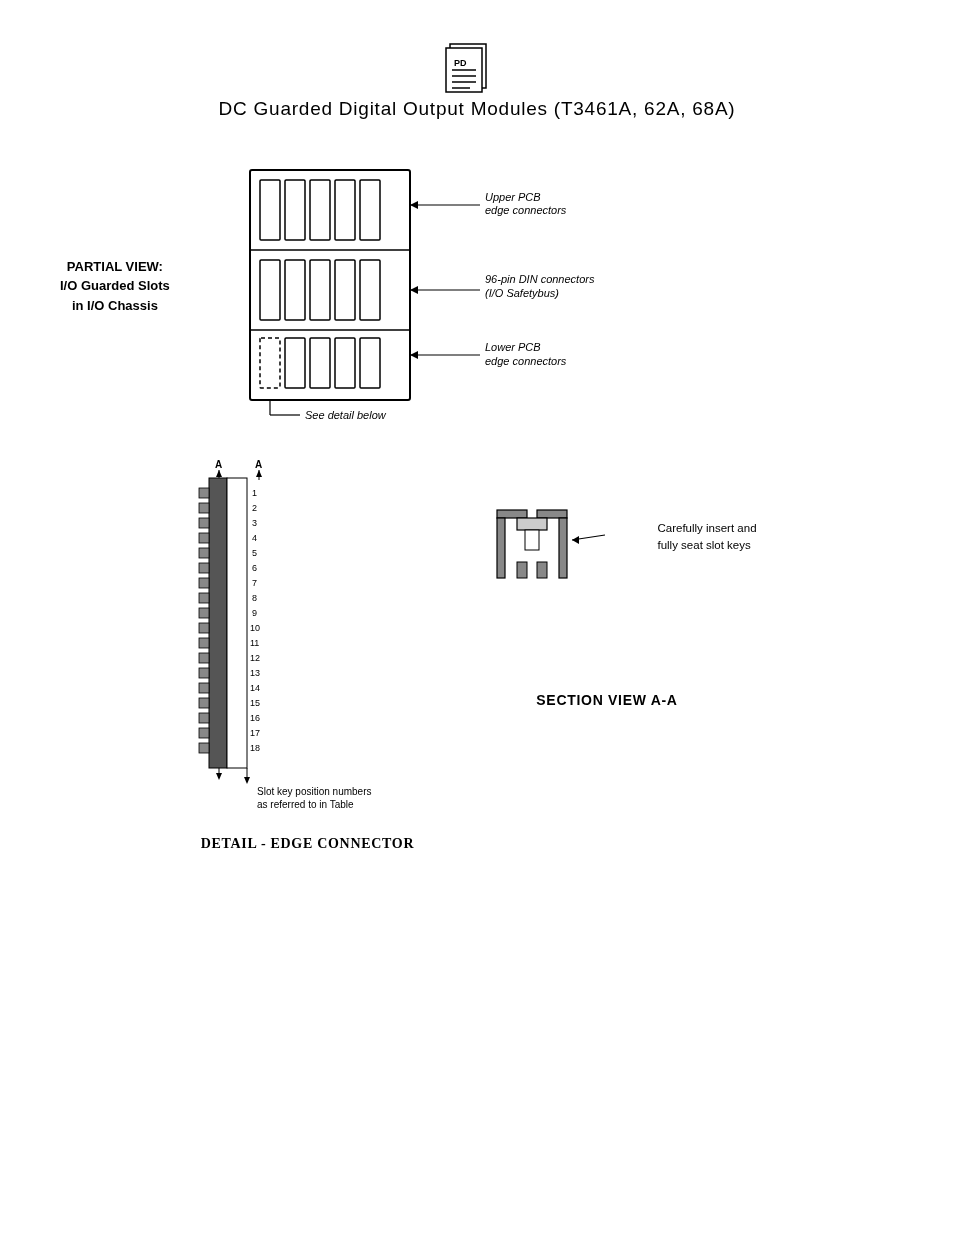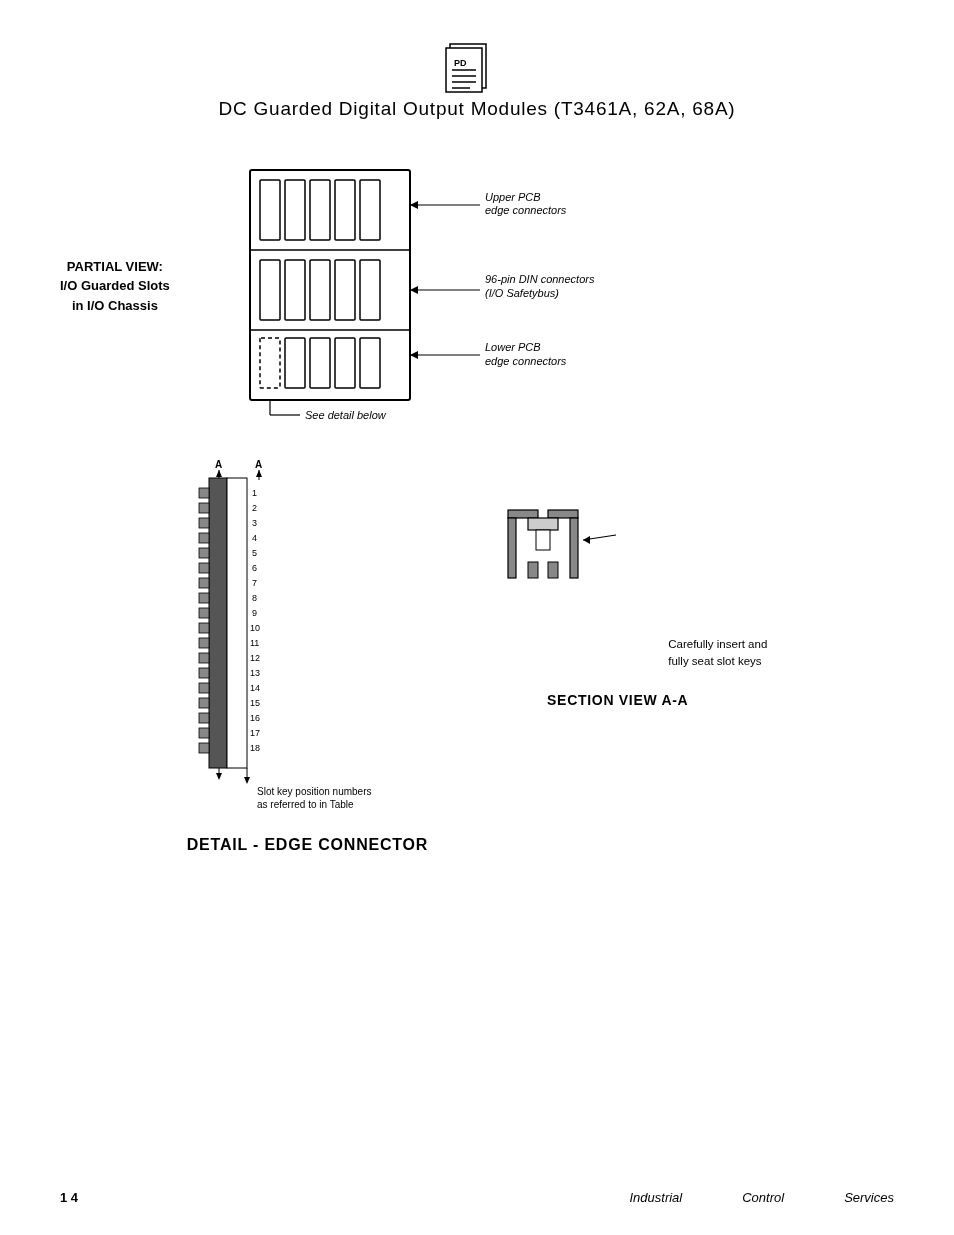--- a/index.html
+++ b/index.html
@@ -52,22 +52,22 @@
       margin-top: 20px;
       margin-bottom: 6px;
       gap: 40px;
     }
     .edge-connector-area {
       display: flex;
       flex-direction: column;
       align-items: center;
     }
     .edge-connector-label {
-      font-family: Liberation Sans, sans-serif;
-      font-size: 16px;
+      font-family: Liberation Serif, serif;
+      font-size: 14px;
       font-weight: bold;
       letter-spacing: 0.05em;
       margin-top: 6px;
       text-align: center;
     }
     .section-view-area {
       display: flex;
       flex-direction: column;
       align-items: center;
       padding-top: 40px;
@@ -269,21 +269,21 @@
         <polygon points="50,334 47,327 53,327" fill="#000"></polygon>
 
         <text x="60" y="345" font-size="10" font-family="Arial">Slot  key  position  numbers</text>
         <text x="60" y="358" font-size="10" font-family="Arial">as  referred  to  in  Table</text>
       </svg>
 
       <div class="edge-connector-label">DETAIL  -  EDGE  CONNECTOR</div>
     </div>
 
     <div class="section-view-area">
-      <div style="display:flex; align-items:flex-end; margin-bottom:8px;">
+      <div style="display:flex; align-items:flex-start; margin-bottom:8px;">
         <svg width="200" height="180" viewBox="0 0 200 180">
 
           <rect x="40" y="20" width="30" height="8" fill="#888" stroke="#000" stroke-width="1.2"></rect>
           <rect x="80" y="20" width="30" height="8" fill="#888" stroke="#000" stroke-width="1.2"></rect>
 
           <rect x="40" y="28" width="8" height="60" fill="#888" stroke="#000" stroke-width="1.2"></rect>
 
           <rect x="102" y="28" width="8" height="60" fill="#888" stroke="#000" stroke-width="1.2"></rect>
 
           <rect x="60" y="28" width="30" height="12" fill="#ccc" stroke="#000" stroke-width="1.2"></rect>
@@ -300,22 +300,14 @@
           <span>Carefully  insert  and</span><br>
           <span>fully  seat  slot  keys</span>
         </div>
       </div>
       <div class="section-view-label">SECTION  VIEW     A-A</div>
     </div>
   </div>
 
 
 
-  <div class="footer">
-    <div class="footer-left">1 4</div>
-    <div class="footer-right">
-      <span>Industrial</span>
-      <span>Control</span>
-      <span>Services</span>
-    </div>
-  </div>
 
 </div>
 
 </body></html>

